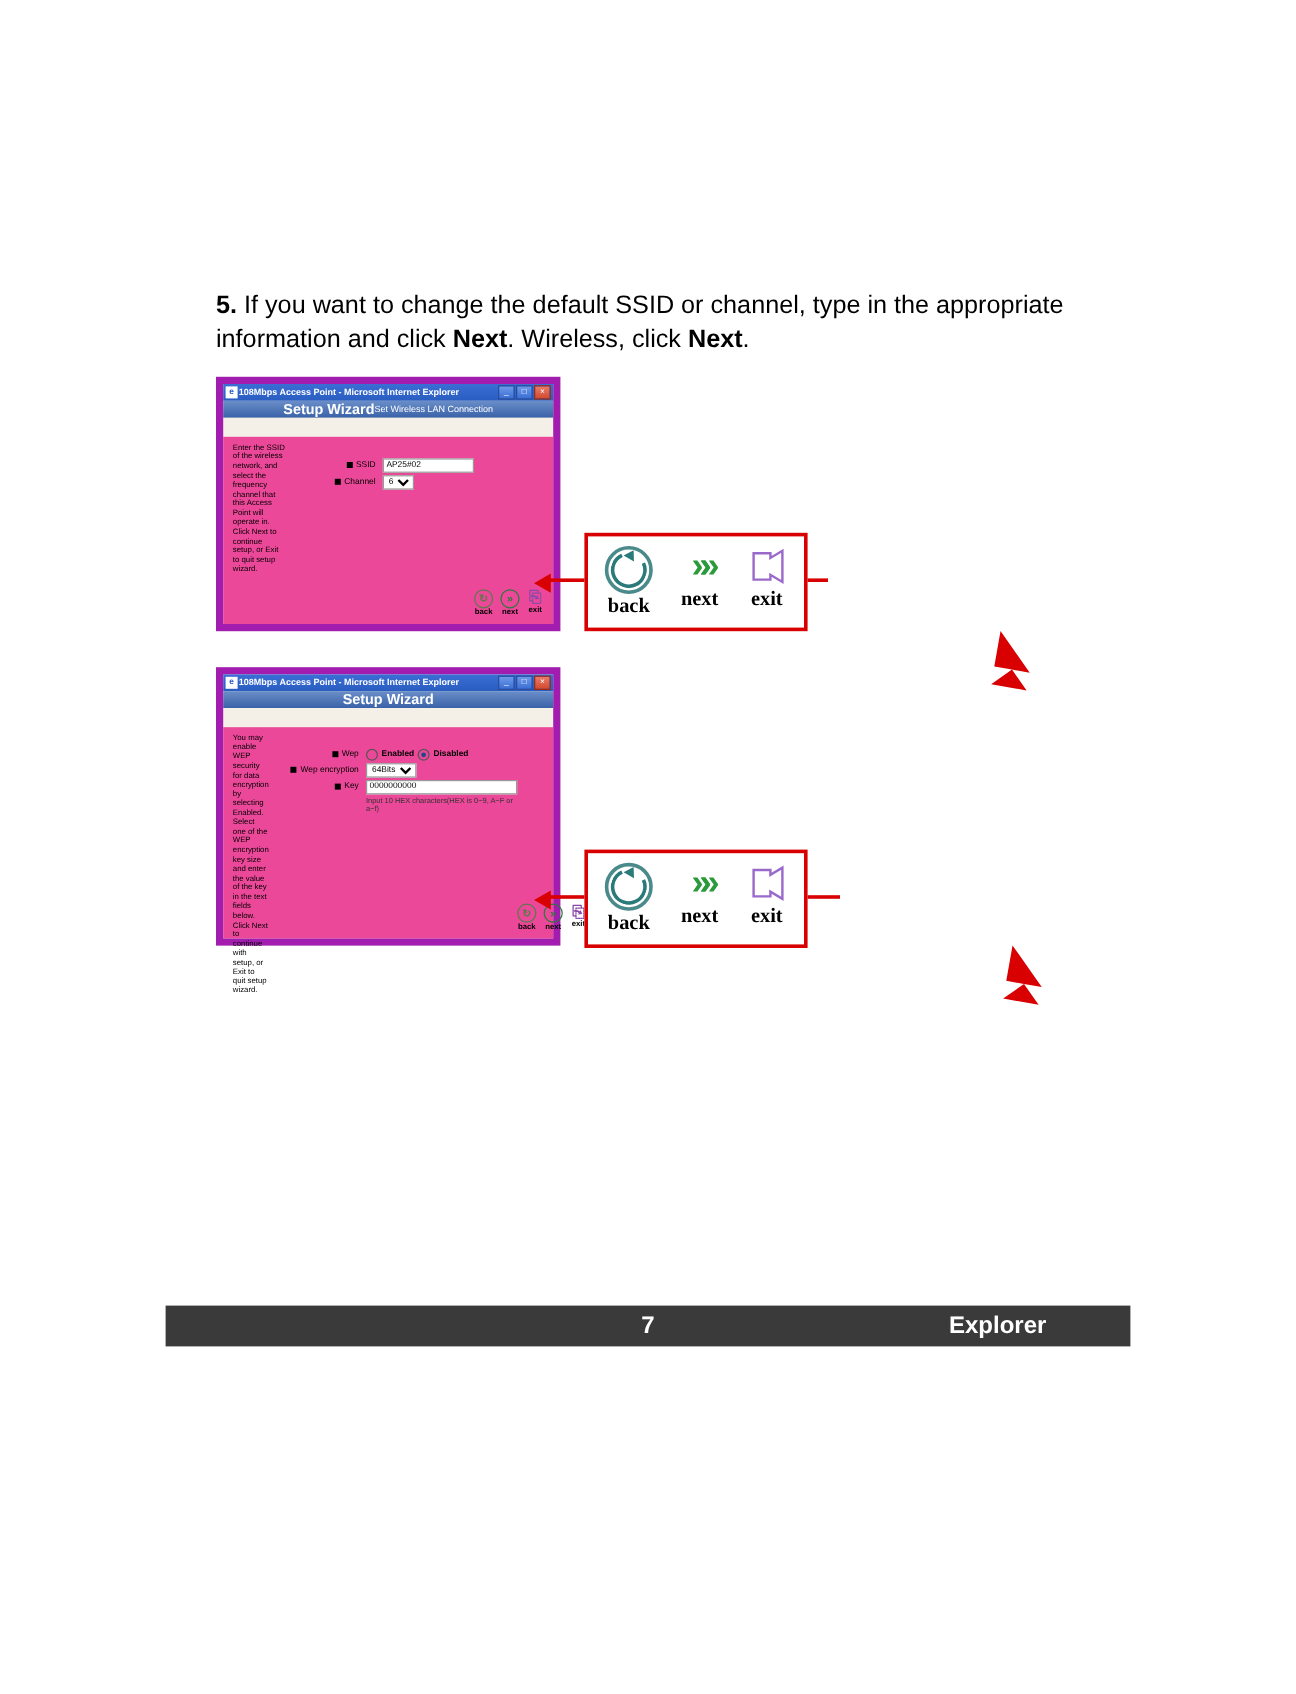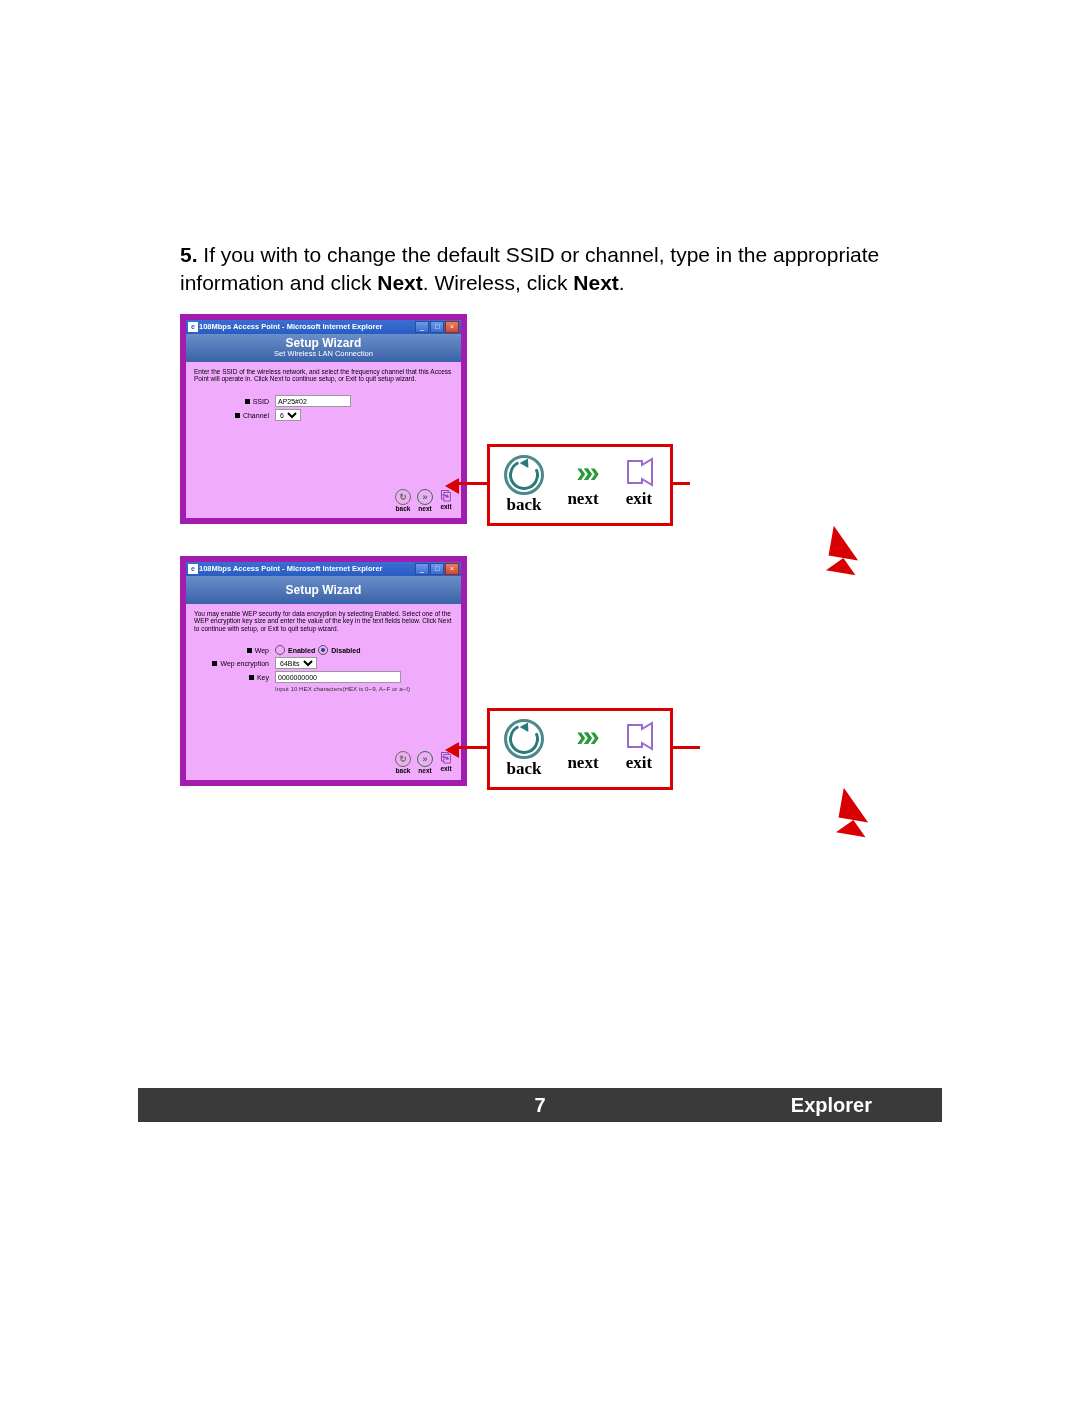--- a/index.html
+++ b/index.html
@@ -58,42 +58,43 @@
     height: 10px;
     margin-left: 1px;
     background: linear-gradient(#6f9ae8,#3b6ed5);
     border: 1px solid #2a4d9a;
     display:flex; align-items:center; justify-content:center;
     font-size: 7px; color:#fff;
   }
   .titlebar .winbtn.close { background: linear-gradient(#e97c6a,#d24a2e); border-color:#9a2a12; }
 
   .banner {
-    height: 28px;
+    height: 14px;
     background: linear-gradient(#6a8ec8,#3a62a8);
-    display:flex; flex-direction:column; align-items:center; justify-content:center;
+    display:flex; flex-direction:row; align-items:center; justify-content:center;
   }
   .banner .h {
     font-weight: bold;
     color:#fff;
     font-size: 12px;
     line-height: 1;
   }
   .banner .sub {
     font-size: 7.5px;
     color:#fff;
     line-height: 1;
     margin-top:1px;
   }
   .wizbody {
-    background:#f0abfc;
+    background:#ec4899;
     padding: 6px 8px 0 8px;
     height: 150px;
     display:flex;
-    flex-direction:column;
+    flex-direction:row;
+    margin-top:16px;
   }
   .desc {
     font-size: 6.5px;
     color:#000;
     line-height: 1.2;
   }
   .form {
     margin-top: 10px;
     font-size:7px;
   }
@@ -274,21 +275,21 @@
     font-size:20px;
     color:#fff;
   }
 </style>
 </head>
 <body>
 
 <div class="page">
 
   <p class="instr">
-    <span class="num">5.</span><span> If you with to change the default SSID or channel, type in the appropriate information and click </span><span class="bold">Next</span><span>.  Wireless, click </span><span class="bold">Next</span><span>.</span>
+    <span class="num">5.</span><span> If you want to change the default SSID or channel, type in the appropriate information and click </span><span class="bold">Next</span><span>.  Wireless, click </span><span class="bold">Next</span><span>.</span>
   </p>
 
   <div class="figure-row section1">
 
     <div class="browser">
       <div class="titlebar">
         <span style="width:10px;height:10px;background:#fff;color:#2a5dc0;font-size:7px;font-weight:bold;display:inline-flex;align-items:center;justify-content:center;">e</span>
         <span class="title-text">108Mbps Access Point - Microsoft Internet Explorer</span>
         <span class="winbtn">_</span>
         <span class="winbtn">□</span>

